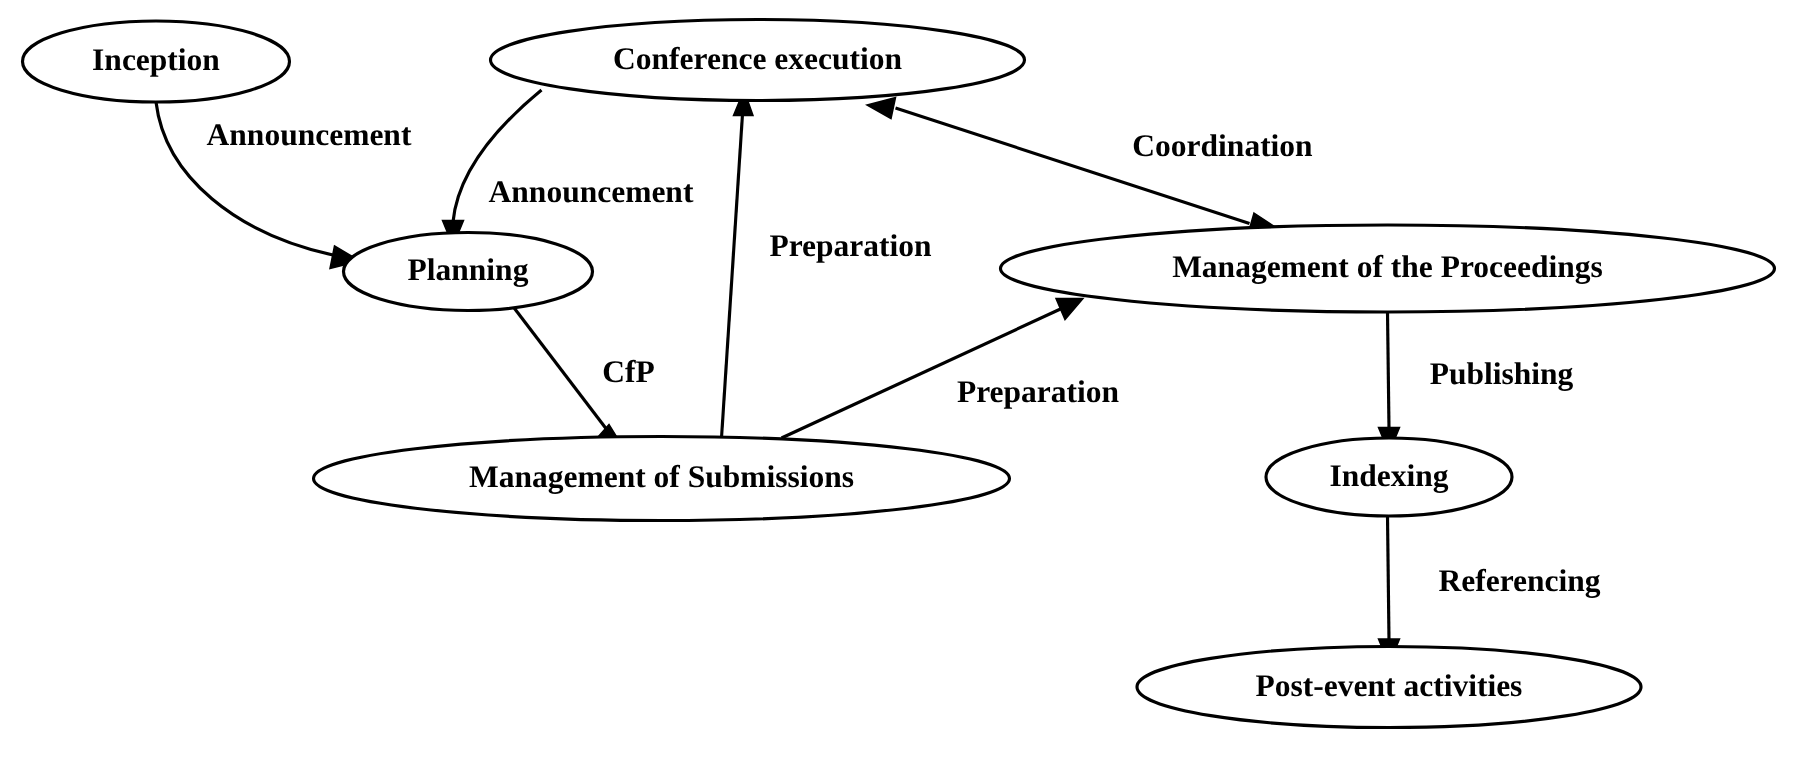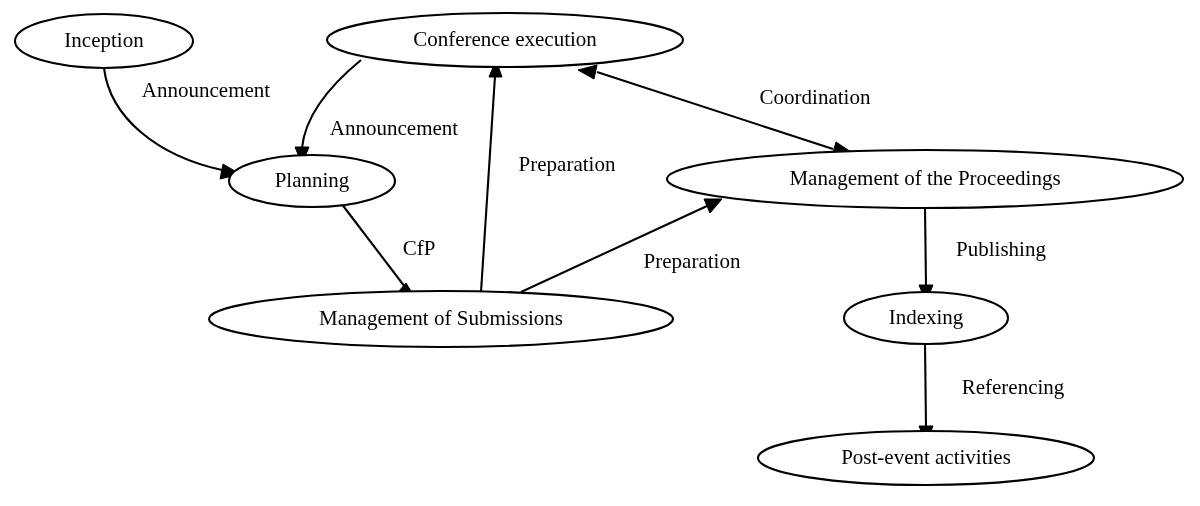--- a/index.html
+++ b/index.html
@@ -10,20 +10,21 @@
   }
   body {
     font-family: "Liberation Serif", "DejaVu Serif", serif;
   }
   #diagram-root {
     position: relative;
     width: 1200px;
     height: 506px;
     background: #ffffff;
     overflow: hidden;
+    font-weight: bold;
   }
   svg#graph {
     display: block;
     width: 1200px;
     height: 506px;
   }
   .node-ellipse {
     fill: #ffffff;
     stroke: #000000;
     stroke-width: 2.1;

